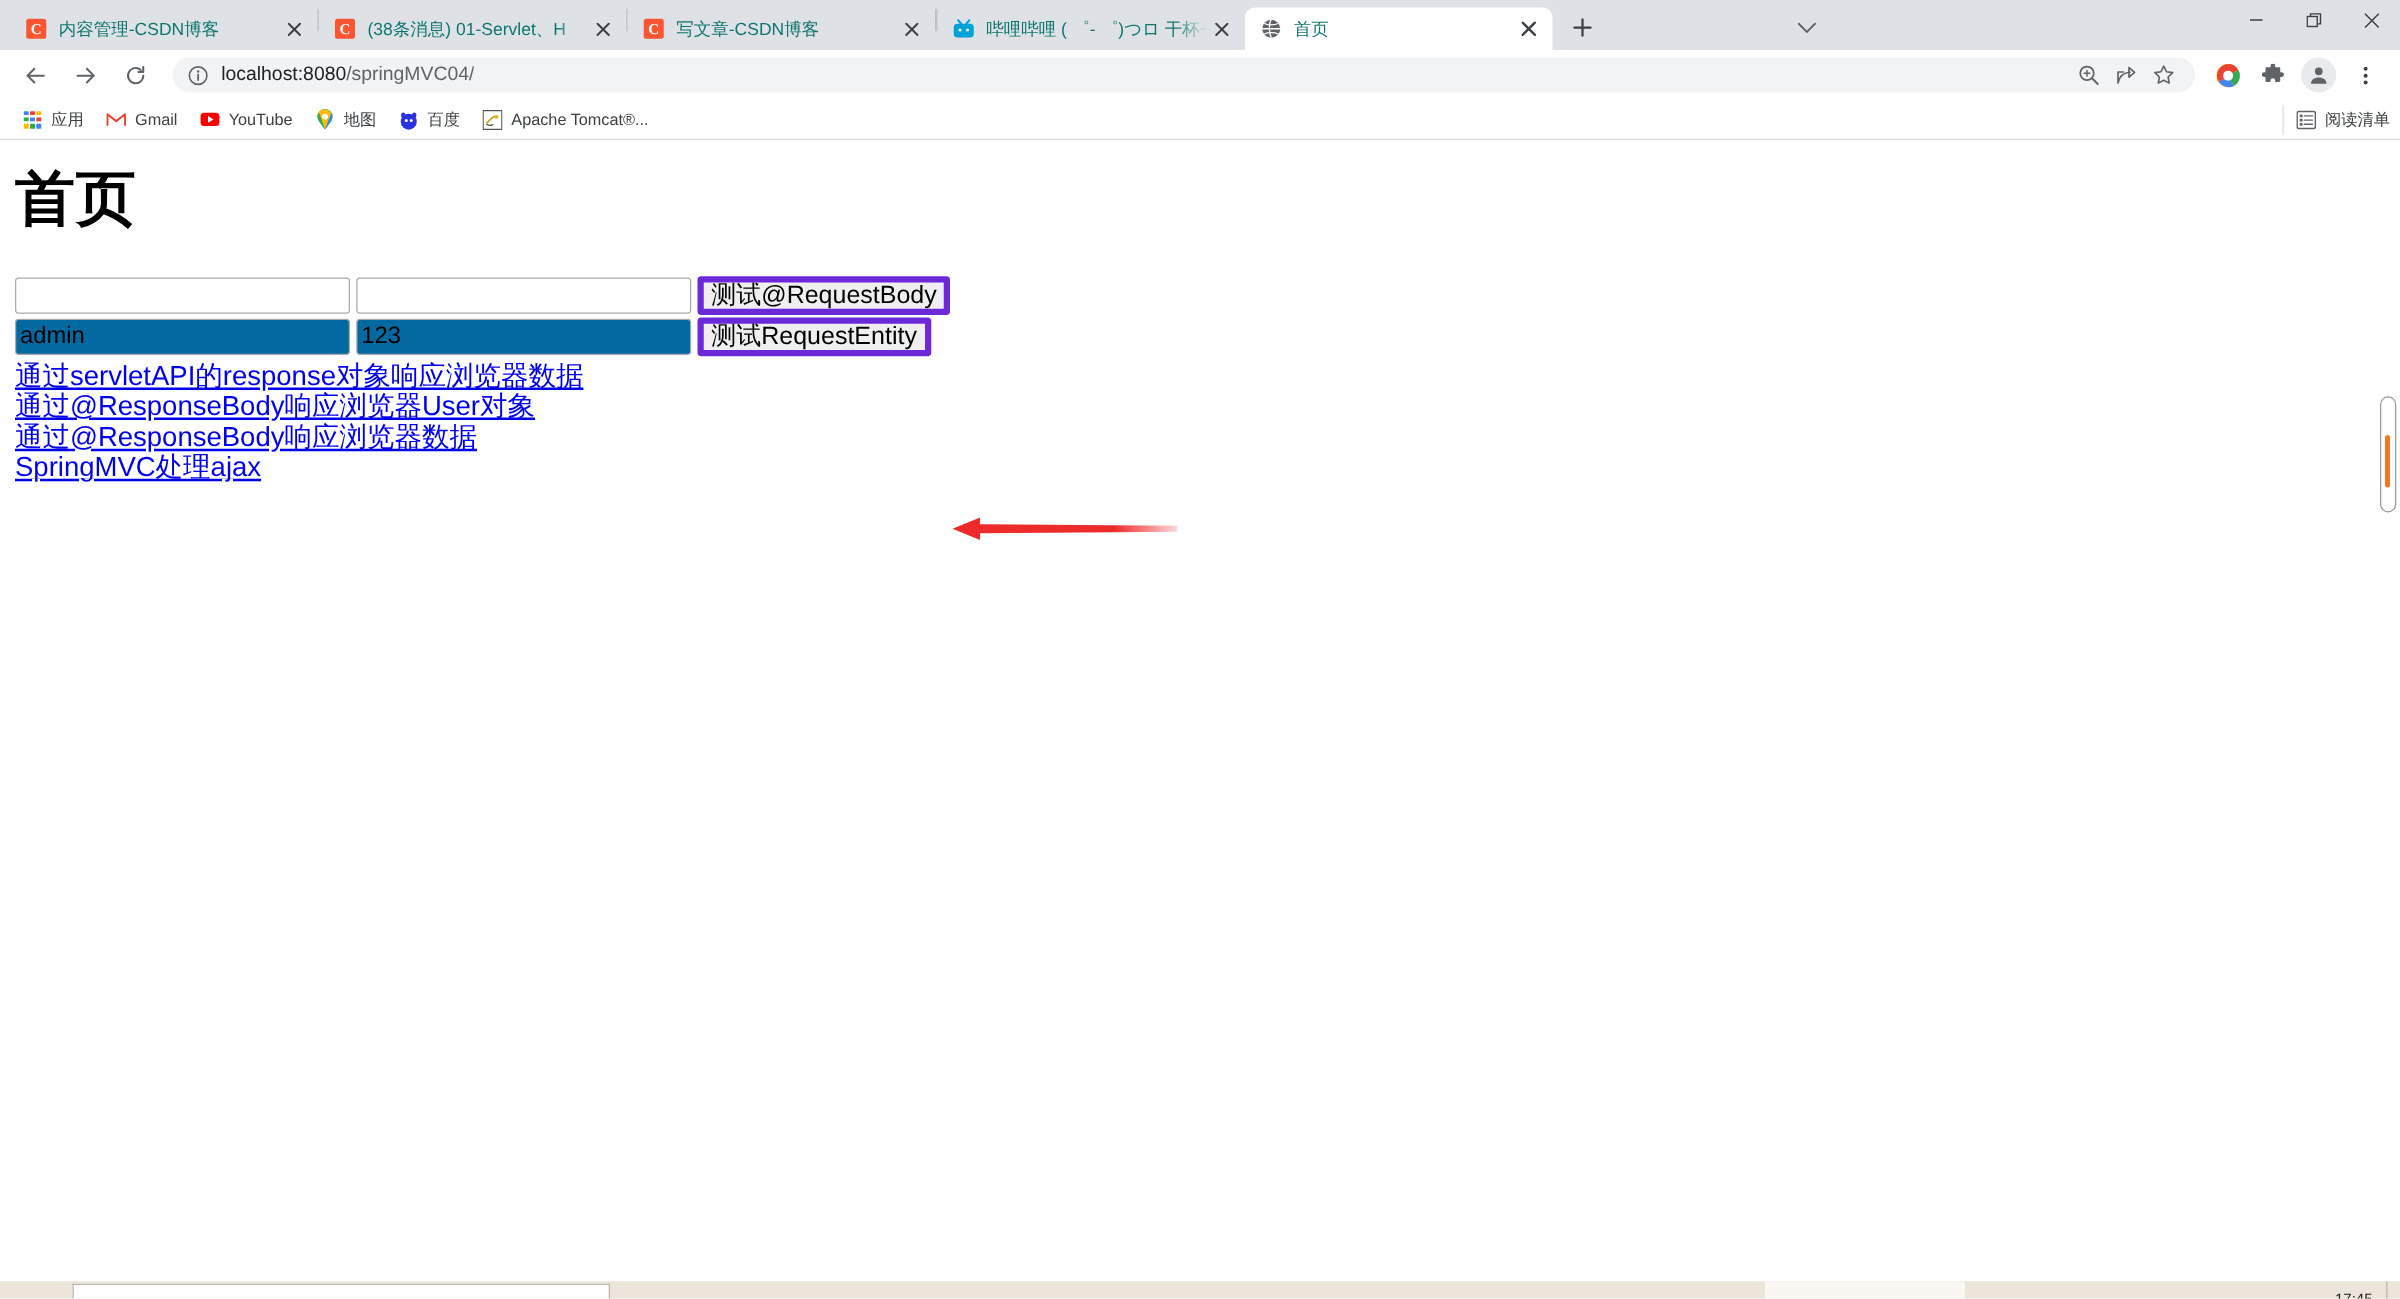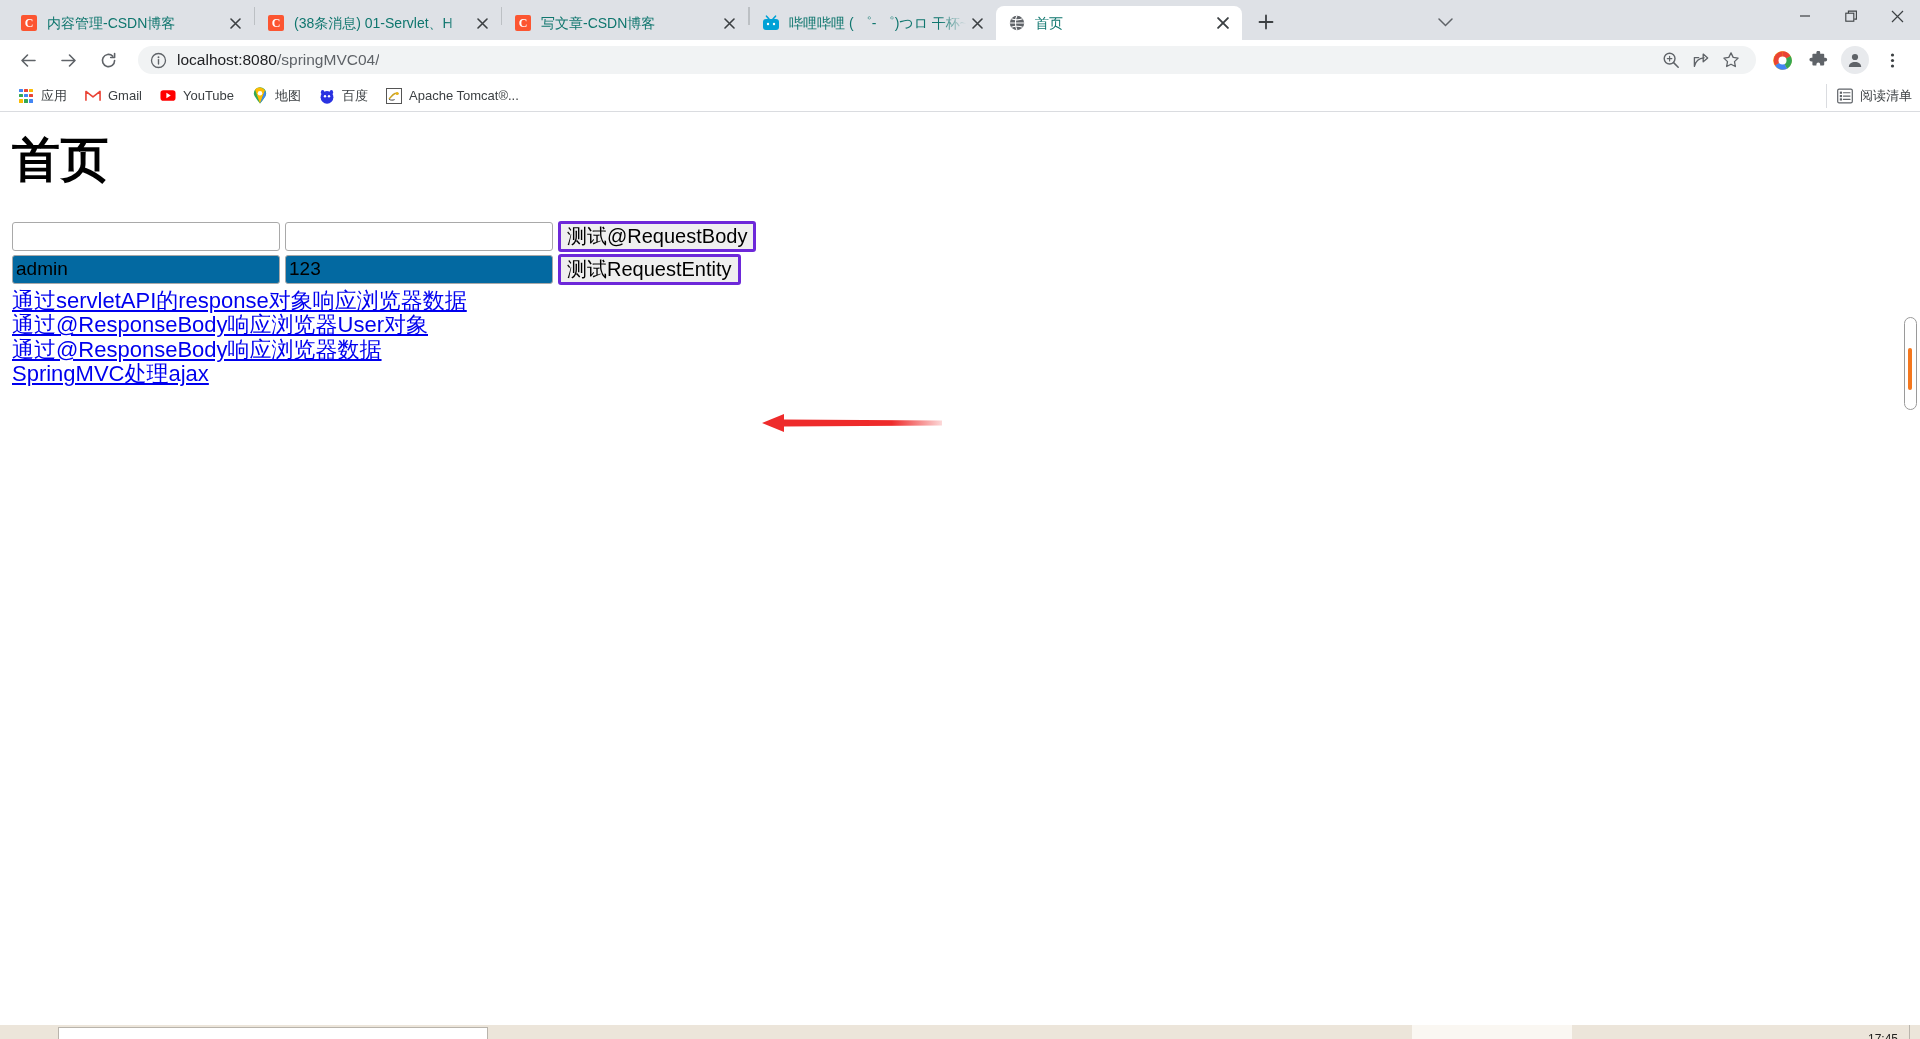--- a/index.html
+++ b/index.html
@@ -213,21 +213,21 @@
     padding: 0 3px;
     font-family: "Liberation Sans", sans-serif;
     color: #000;
     background: #ffffff;
     margin-right: 5px;
     outline: none;
   }
   .txt-input.autofill { background: #0369a1; }
   .btn {
     height: 31px;
-    border: 3px solid #6d28d9;
+    border: 5px solid #6d28d9;
     border-radius: 3px;
     background: #efefef;
     font-size: 20px;
     padding: 0 6px;
     color: #000;
     font-family: "Liberation Sans", sans-serif;
     line-height: 1;
     display: inline-flex; align-items: center;
   }
   #link-list { margin-top: 4px; }

